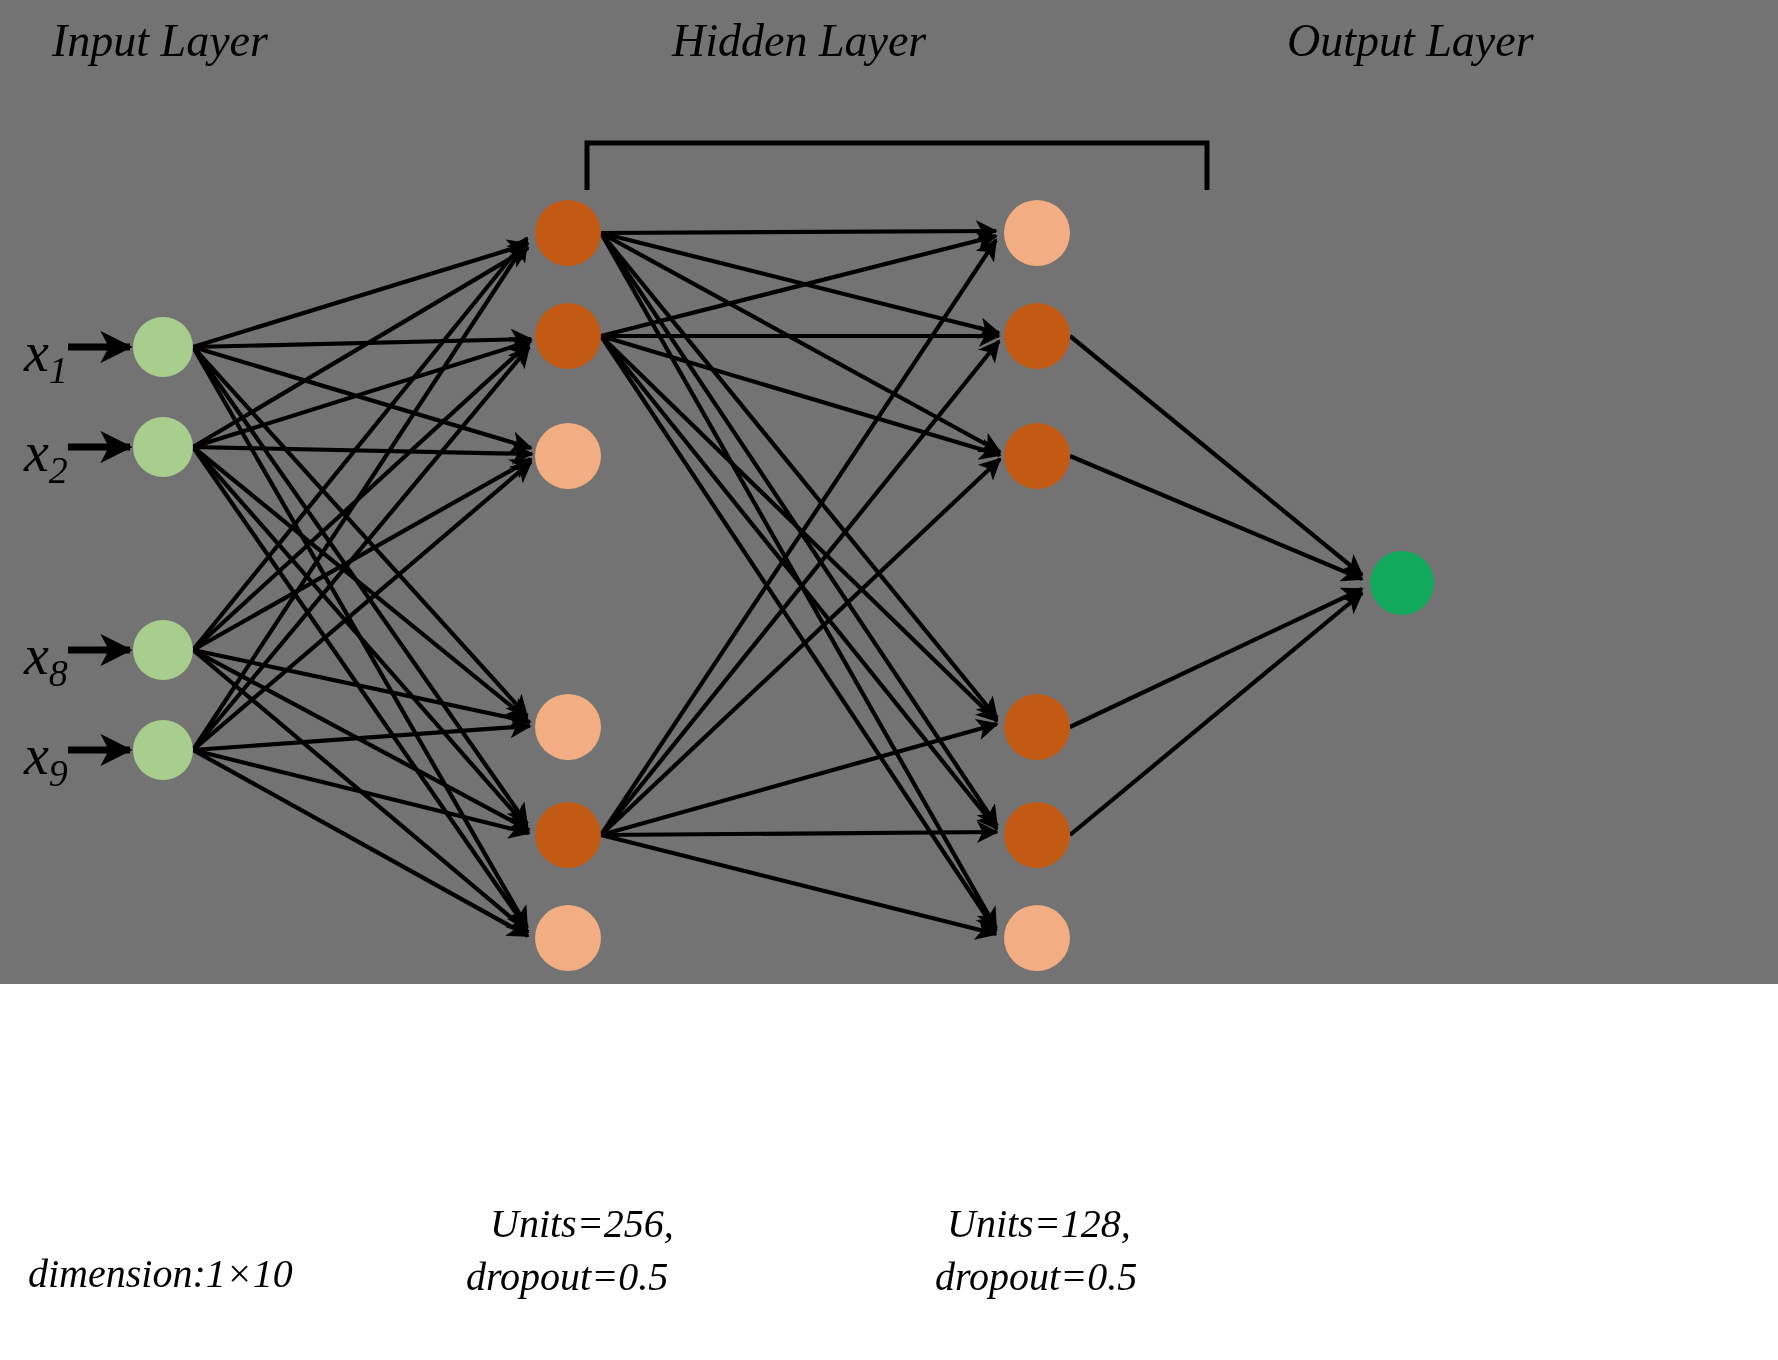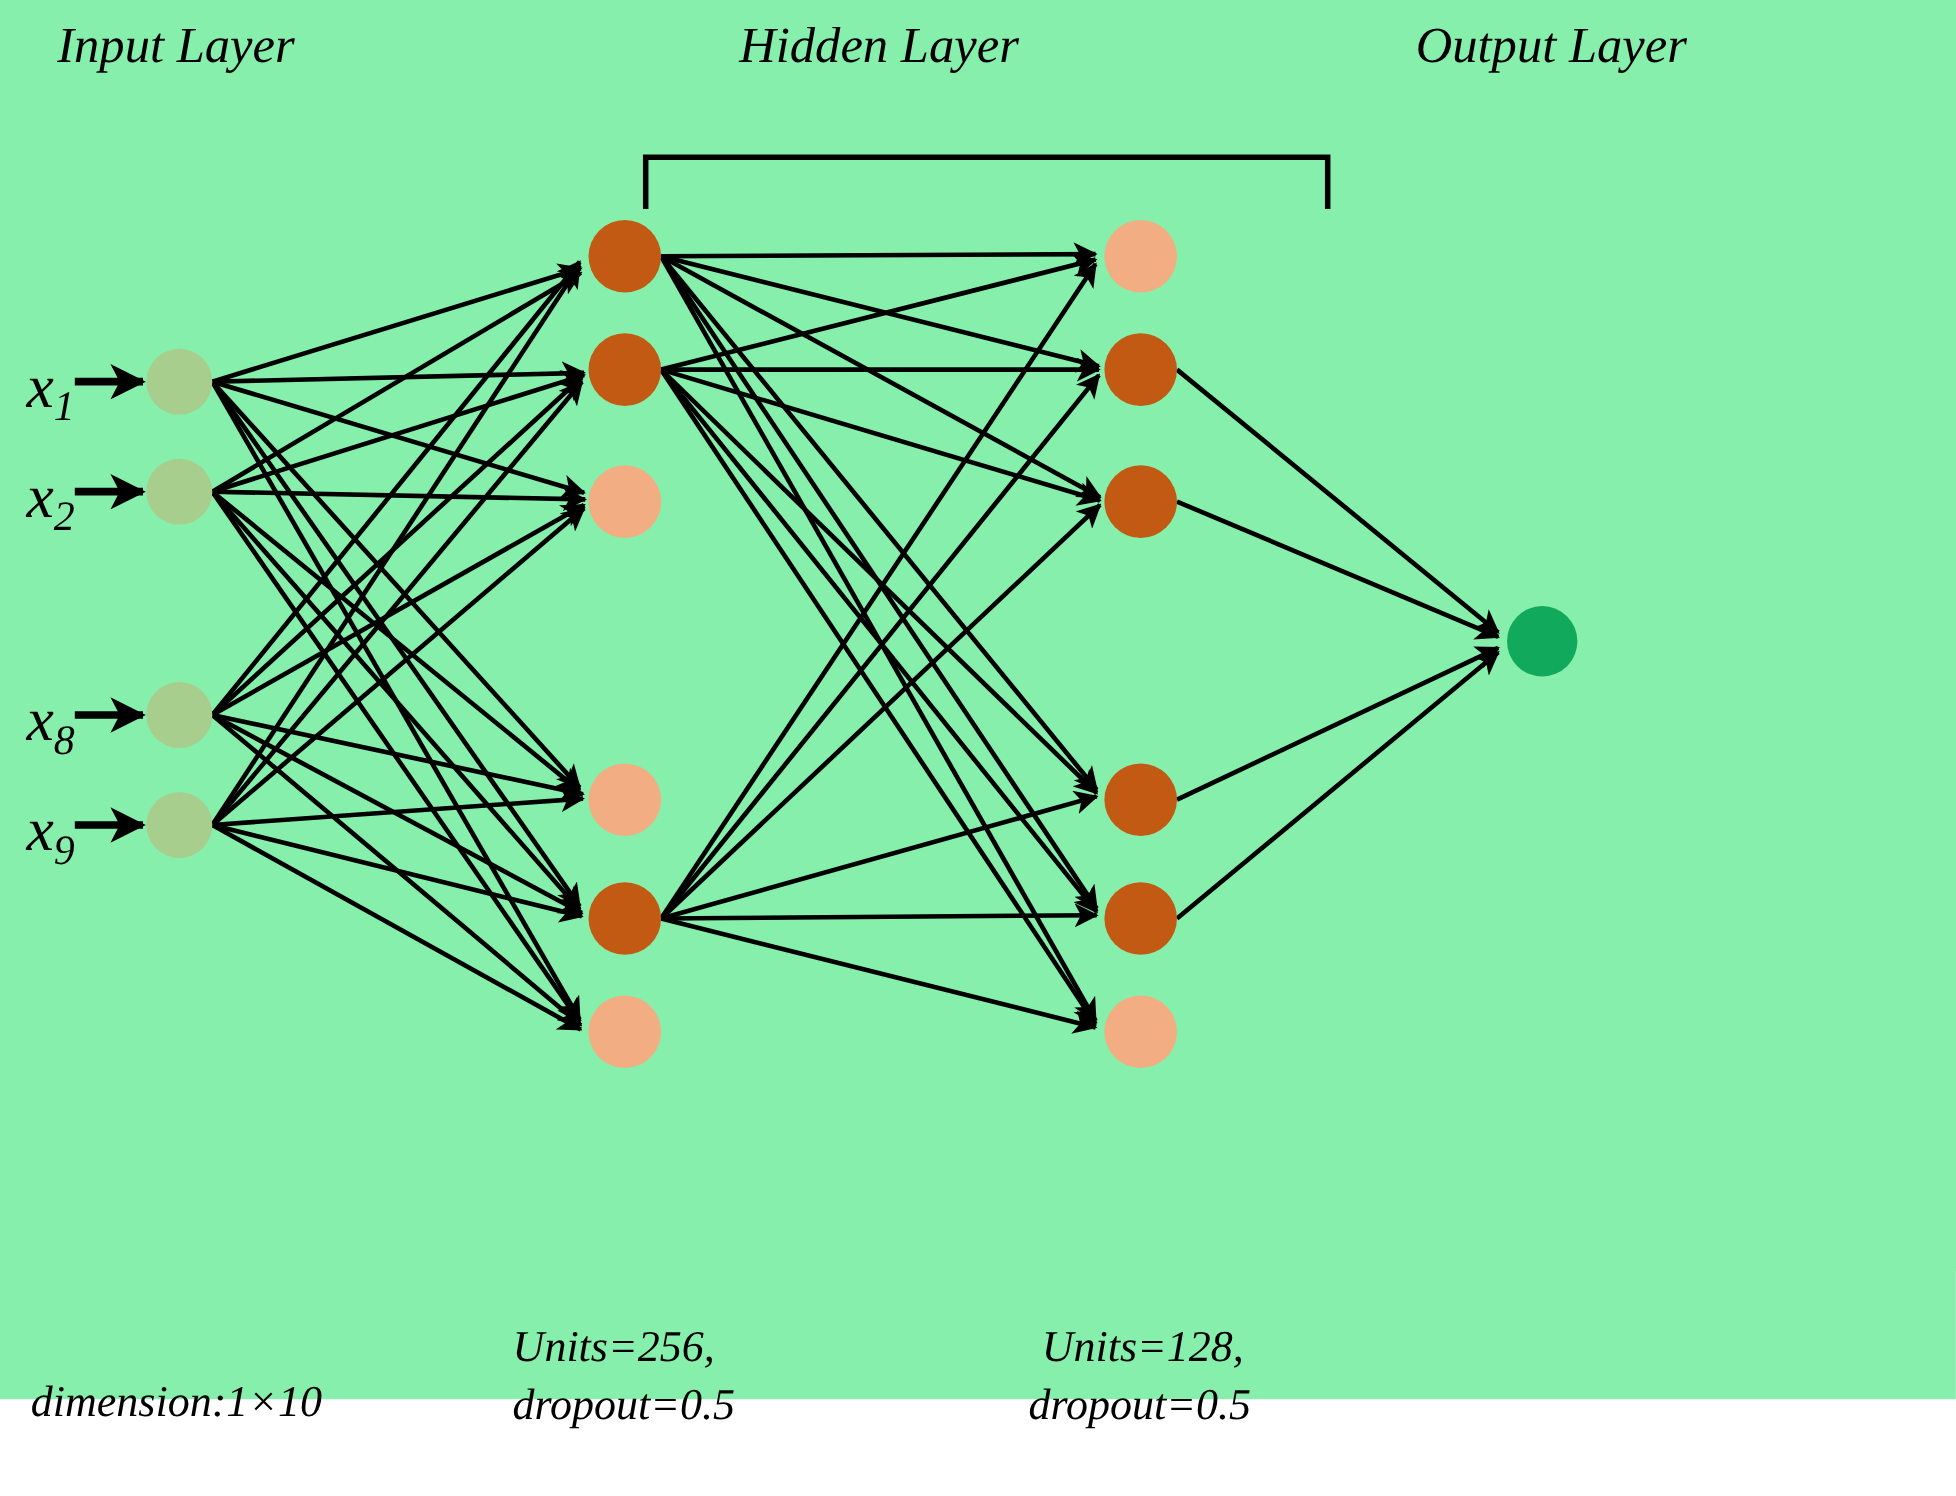--- a/index.html
+++ b/index.html
@@ -1,18 +1,18 @@
 <!DOCTYPE html>
 <html><head>
 <meta charset="utf-8">
 <style>
   html,body{margin:0;padding:0;background:#ffffff;}
   body{width:1778px;height:1360px;overflow:hidden;
        font-family:"Liberation Serif","DejaVu Serif",serif;}
-  #stage{position:relative;width:1778px;height:1272px;background:#86efac;}
+  #stage{position:relative;width:1778px;height:984px;background:#737373;}
   svg#net{position:absolute;left:0;top:0;width:1778px;height:1360px;}
   .layer-title{position:absolute;font-style:italic;font-size:46px;color:#000;white-space:nowrap;font-family:"Liberation Serif","DejaVu Serif",serif;}
   .caption{position:absolute;font-style:italic;font-size:40px;color:#000;white-space:pre;line-height:1.32;font-family:"Liberation Serif","DejaVu Serif",serif;}
   .in-label{position:absolute;font-style:italic;font-size:56px;color:#000;white-space:nowrap;font-family:"Liberation Serif","DejaVu Serif",serif;}
   .in-label sub{font-size:0.68em;font-style:italic;}
 </style>
 </head>
 <body>
 
 <div id="stage">
@@ -141,21 +141,21 @@
   <div class="in-label" style="left:24px; top:623px;">
     <span>x</span><sub>8</sub>
   </div>
   <div class="in-label" style="left:24px; top:723px;">
     <span>x</span><sub>9</sub>
   </div>
 
   <div class="caption" style="left:28px; top:1248px;">dimension:1×10</div>
 
   <div style="position:absolute;left:466px;top:1198px;">
-    <div class="caption" style="position:static;">Units=256,</div>
+    <div class="caption" style="position:static;margin-left:24px;">Units=256,</div>
     <div class="caption" style="position:static;">dropout=0.5</div>
   </div>
 
   <div style="position:absolute;left:935px;top:1198px;">
     <div class="caption" style="position:static;margin-left:12px;">Units=128,</div>
     <div class="caption" style="position:static;">dropout=0.5</div>
   </div>
 
 
 </div>

